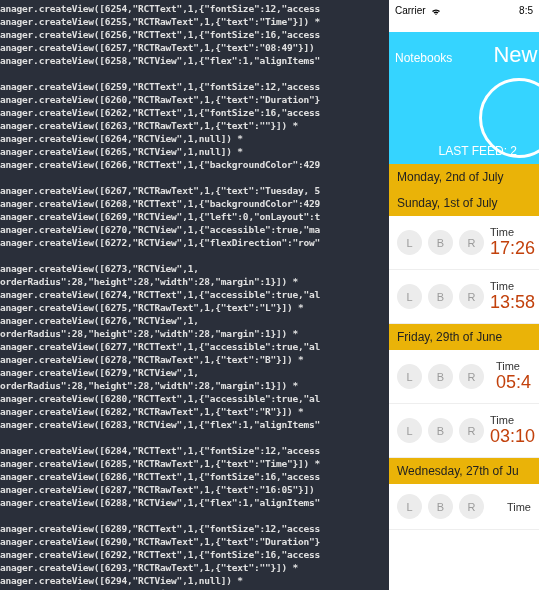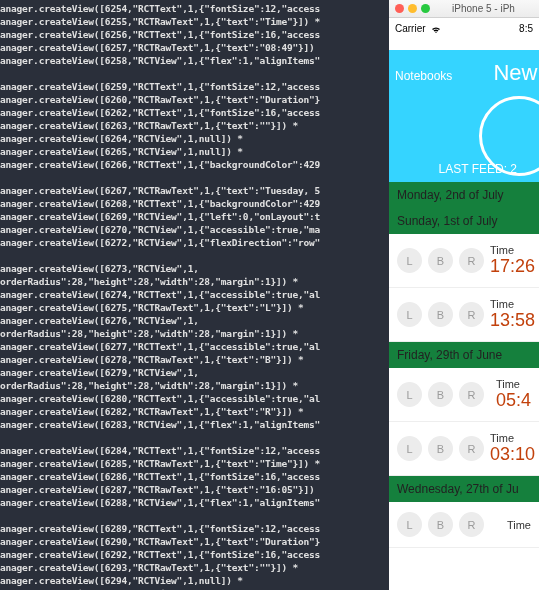--- a/index.html
+++ b/index.html
@@ -115,21 +115,21 @@
   }
   .feed-list {
     flex: 1;
     overflow: hidden;
     background: #fff;
   }
   .day-header {
     padding: 6px 8px;
     font-size: 12px;
     color: #222;
-    background: #15803d;
+    background: #eab308;
     white-space: nowrap;
   }
   .feed-row {
     display: flex;
     align-items: center;
     padding: 10px 8px;
     gap: 6px;
     border-bottom: 1px solid #eee;
   }
   .lbr {
@@ -209,26 +209,20 @@
     <div class="line">anager.createView([6289,"RCTText",1,{"fontSize":12,"access</div>
     <div class="line">anager.createView([6290,"RCTRawText",1,{"text":"Duration"}</div>
     <div class="line">anager.createView([6292,"RCTText",1,{"fontSize":16,"access</div>
     <div class="line">anager.createView([6293,"RCTRawText",1,{"text":""}]) *</div>
     <div class="line">anager.createView([6294,"RCTView",1,null]) *</div>
     <div class="line">anager.createView([6295,"RCTView",1,null]) *</div>
   </div>
 
 <div class="simulator">
 
-  <div class="window-chrome">
-    <div class="traffic-light tl-close"></div>
-    <div class="traffic-light tl-min"></div>
-    <div class="traffic-light tl-max"></div>
-    <div class="window-title">iPhone 5 - iPh</div>
-  </div>
 
   <div class="status-bar">
     <div class="status-left">
       <span>Carrier</span>
       <svg class="wifi-icon" viewBox="0 0 12 10">
         <path d="M6 9 L7 8 A2 2 0 0 0 5 8 Z M3.5 6.5 A4 4 0 0 1 8.5 6.5 L7.5 7.5 A2.6 2.6 0 0 0 4.5 7.5 Z M2 5 A6 6 0 0 1 10 5 L9 6 A4.6 4.6 0 0 0 3 6 Z" fill="#000"></path>
       </svg>
     </div>
     <span>8:5</span>
   </div>

